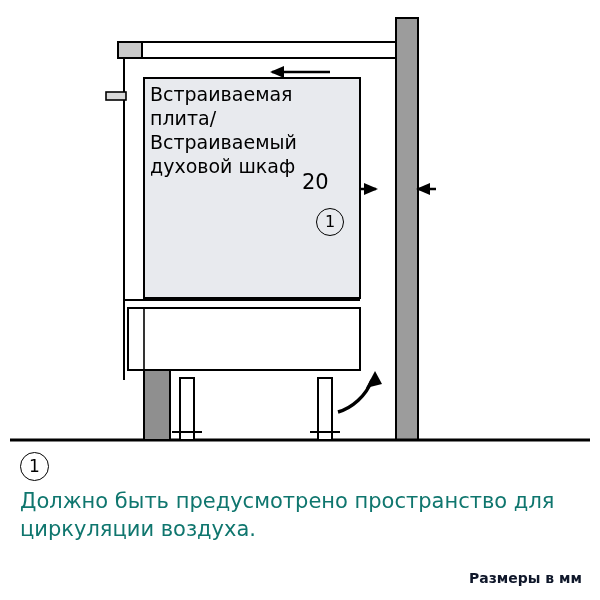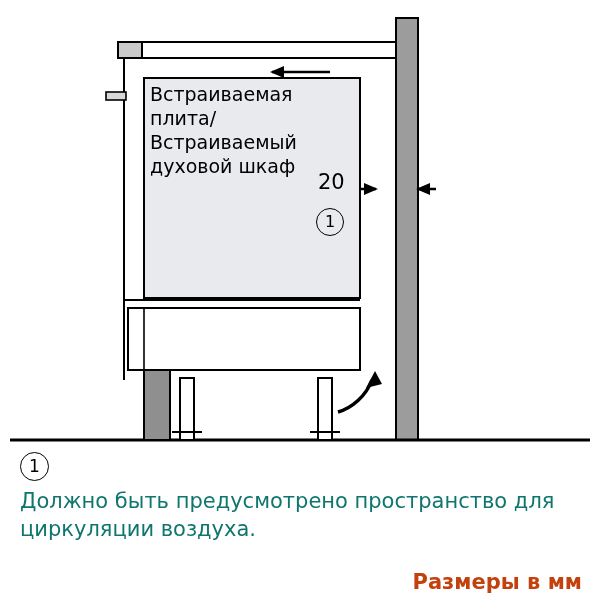--- a/index.html
+++ b/index.html
@@ -31,21 +31,21 @@
     left: 150px;
     top: 82px;
     width: 185px;
     font-size: 19px;
     line-height: 24px;
     color: #000;
     white-space: pre-line;
   }
   .dim-label {
     position: absolute;
-    left: 318px;
+    left: 302px;
     top: 170px;
     font-size: 21px;
     color: #000;
   }
   .callout-num-diagram {
     position: absolute;
     left: 316px;
     top: 208px;
     width: 26px;
     height: 26px;
@@ -73,23 +73,23 @@
   }
   .legend-text {
     font-size: 21px;
     line-height: 28px;
     color: #0f766e;
   }
   .units {
     position: absolute;
     right: 18px;
     top: 570px;
-    font-size: 21px;
+    font-size: 14px;
     font-weight: bold;
-    color: #c2410c;
+    color: #0f172a;
     text-align: right;
   }
 </style>
 </head>
 <body>
 
 <div id="page">
 
   <div class="diagram-area">
     <svg width="600" height="460" viewBox="0 0 600 460">

